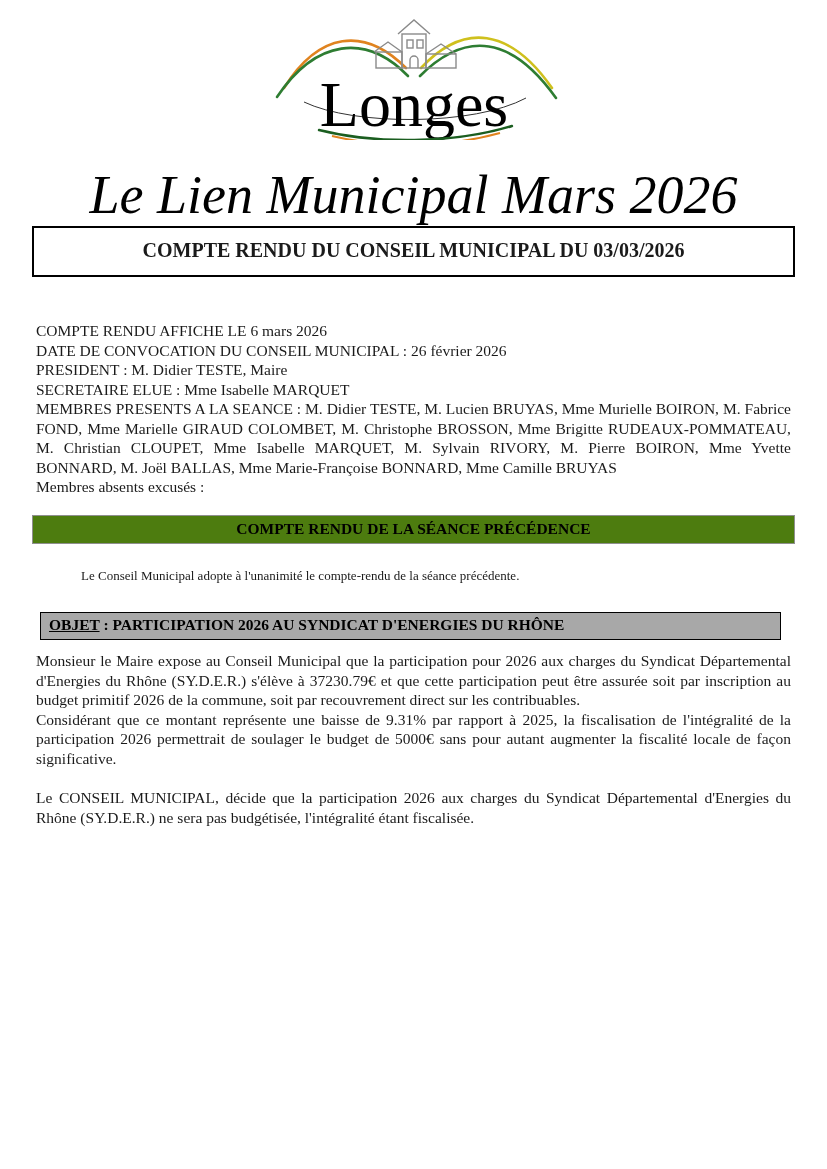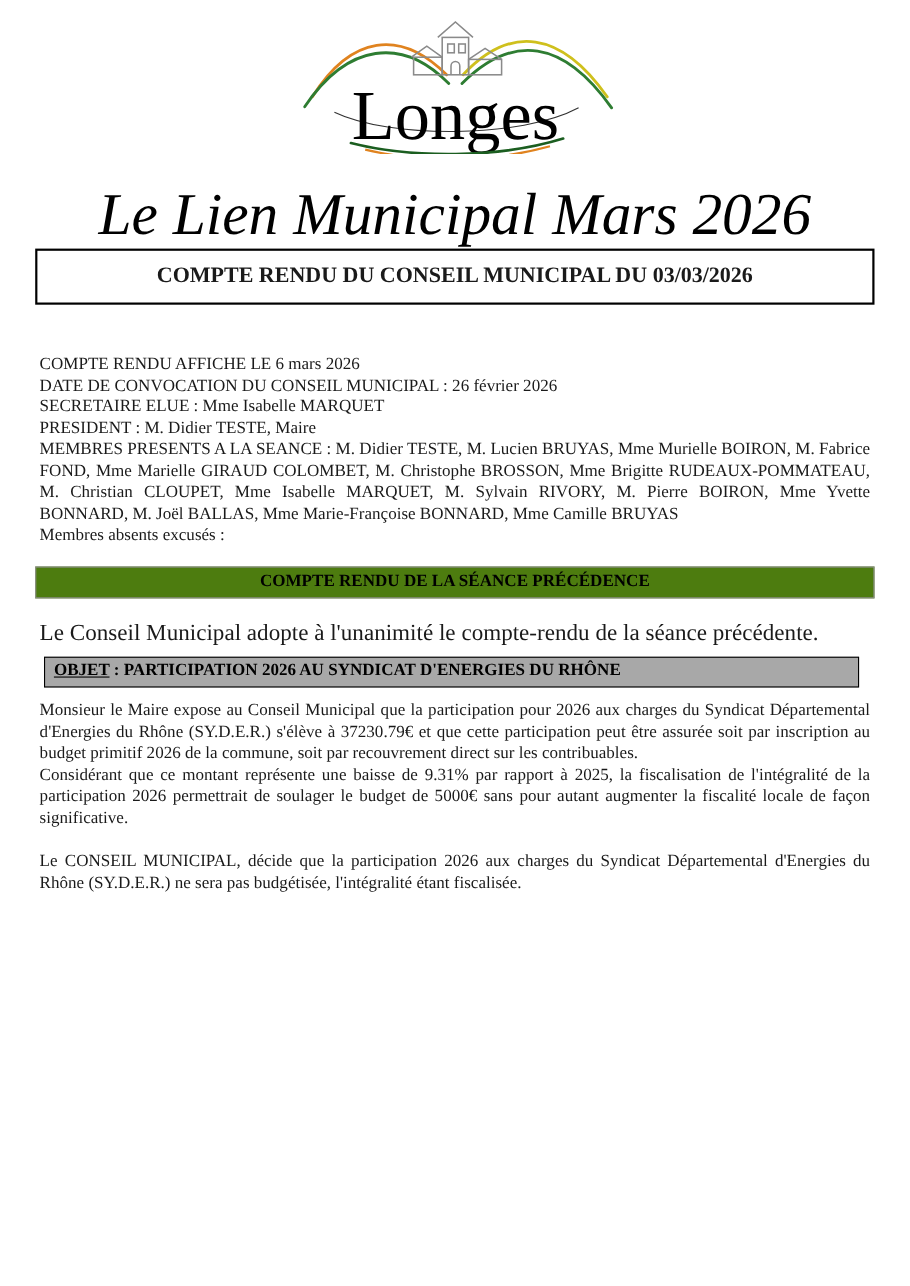--- a/index.html
+++ b/index.html
@@ -46,26 +46,27 @@
     background: #4d7c0f;
     border: 1px solid #8f8f8f;
     text-align: center;
     font-weight: bold;
     font-size: 15.5px;
     padding: 4px 0 5px 0;
     color: #000;
   }
   .adoption-paragraph {
     margin-top: 22px;
-    font-size: 21px;
+    font-size: 13px;
     line-height: 19.5px;
     padding: 0 4px;
+    margin-left: 45px;
   }
   .objet-banner {
-    margin-top: 12px;
+    margin-top: 27px;
     margin-left: 8px;
     margin-right: 14px;
     background: #a8a8a8;
     border: 1px solid #000;
     font-weight: bold;
     font-size: 15.5px;
     padding: 3px 8px 5px 8px;
     color: #000;
   }
   .objet-label { text-decoration: underline; }
@@ -114,22 +115,22 @@
     </svg>
   </div>
 
   <div class="main-title">Le Lien Municipal Mars 2026</div>
 
   <div class="header-box">COMPTE RENDU DU CONSEIL MUNICIPAL DU 03/03/2026</div>
 
   <div class="meeting-info">
     <div>COMPTE RENDU AFFICHE LE 6 mars 2026</div>
     <div>DATE DE CONVOCATION DU CONSEIL MUNICIPAL : 26 février 2026</div>
+    <div>PRESIDENT : M. Didier TESTE, Maire</div>
     <div>SECRETAIRE ELUE : Mme Isabelle MARQUET</div>
-    <div>PRESIDENT : M. Didier TESTE, Maire</div>
     <div class="justify">MEMBRES PRESENTS A LA SEANCE : M. Didier TESTE, M. Lucien BRUYAS, Mme Murielle BOIRON, M. Fabrice FOND, Mme Marielle GIRAUD COLOMBET, M. Christophe BROSSON, Mme Brigitte RUDEAUX-POMMATEAU, M. Christian CLOUPET, Mme Isabelle MARQUET, M. Sylvain RIVORY, M. Pierre BOIRON, Mme Yvette BONNARD, M. Joël BALLAS, Mme Marie-Françoise BONNARD, Mme Camille BRUYAS</div>
     <div>Membres absents excusés :</div>
   </div>
 
   <div class="gray-banner">COMPTE RENDU DE LA SÉANCE PRÉCÉDENCE</div>
 
   <div class="adoption-paragraph">Le Conseil Municipal adopte à l'unanimité le compte-rendu de la séance précédente.</div>
 
   <div class="objet-banner">
     <span class="objet-label">OBJET</span><span> : PARTICIPATION 2026 AU SYNDICAT D'ENERGIES DU RHÔNE</span>

